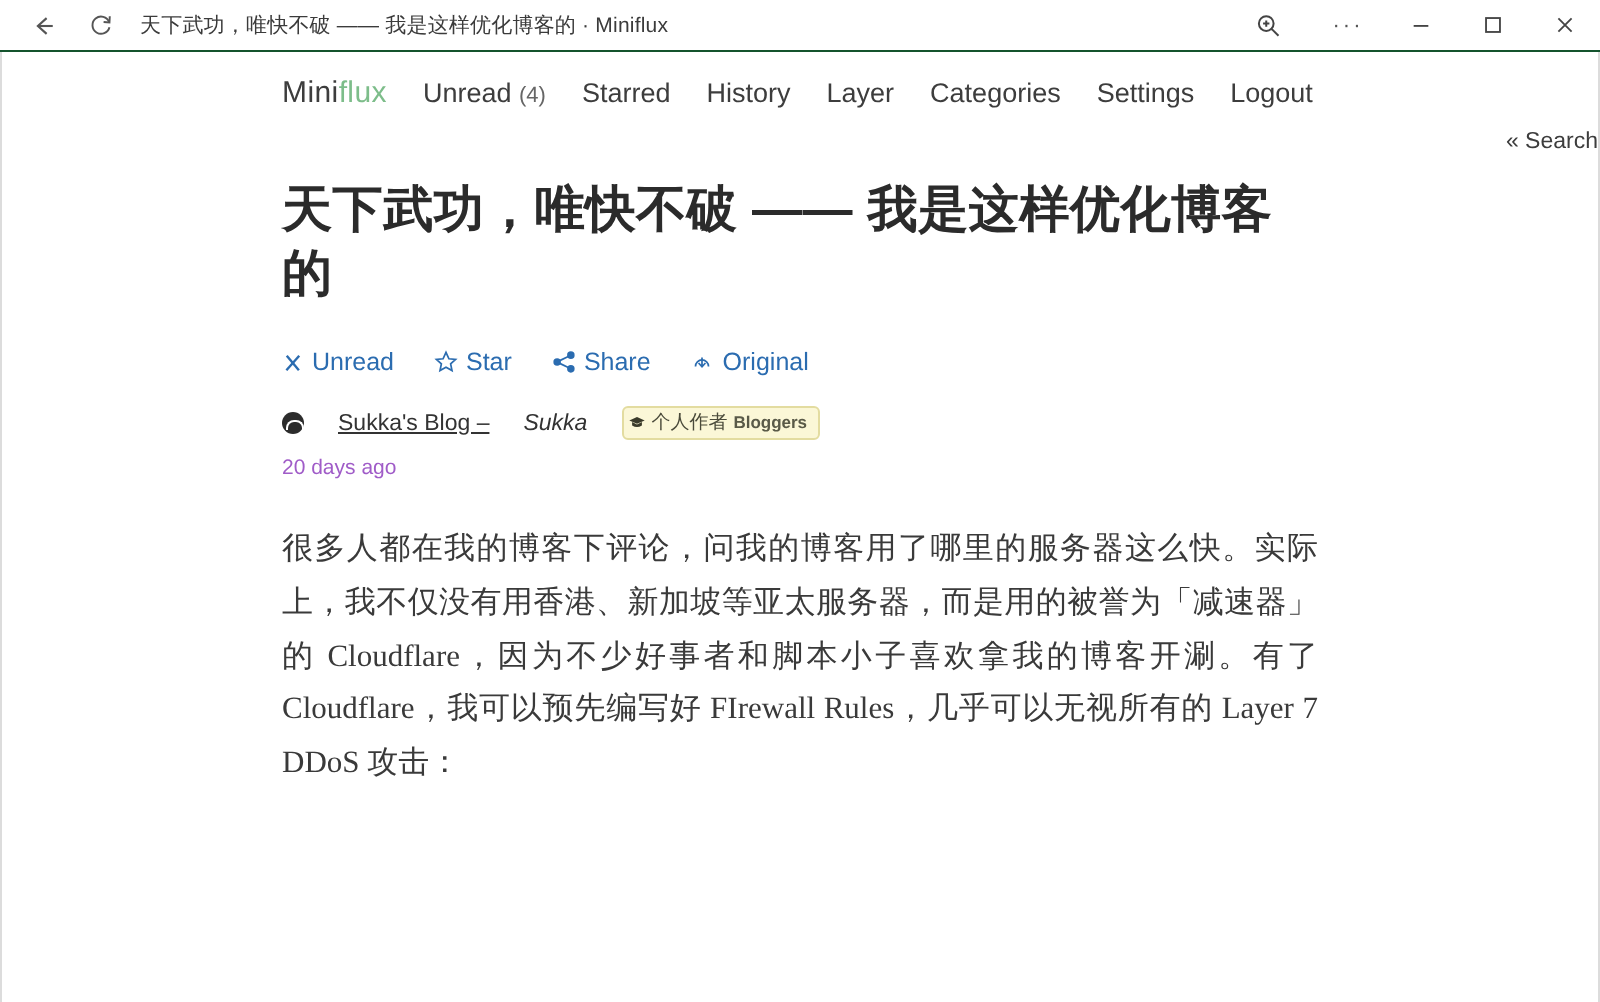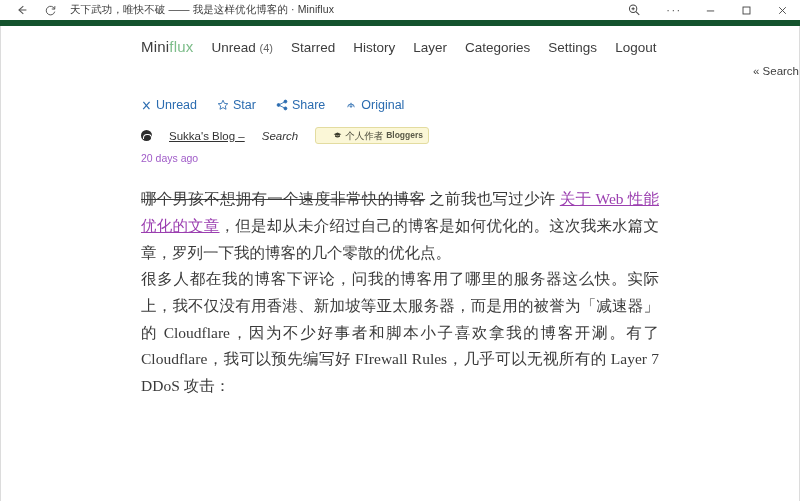--- a/index.html
+++ b/index.html
@@ -15,21 +15,21 @@
     background: #ffffff;
     display: flex;
     flex-direction: column;
   }
 
   
   .titlebar {
     height: 26px;
     flex: 0 0 26px;
     background: #ffffff;
-    border-bottom: 6px solid #14532d;
+    border-bottom: 1px solid #14532d;
     display: flex;
     align-items: center;
     padding: 0 0 0 8px;
     user-select: none;
   }
   .tb-icon {
     width: 28px; height: 24px;
     display: flex; align-items: center; justify-content: center;
     color: #555;
   }
@@ -162,21 +162,21 @@
   }
   .meta-site { color: #333; }
   .meta-author { font-style: italic; color: #333; }
   .badge {
     display: inline-flex;
     align-items: center;
     gap: 3px;
     background: #fbf7d7;
     border: 1px solid #e3dca0;
     border-radius: 3px;
-    padding: 1px 5px 1px 17px;
+    padding: 1px 5px 1px 2px;
     font-size: 9.5px;
     color: #4a4a3a;
     line-height: 1.4;
   }
   .badge .cap {
     width: 9px; height: 7px;
     display:inline-block;
     position: relative;
   }
   .badge .cap svg { display:block; }
@@ -298,20 +298,21 @@
         <a class="navlink" href="#">Settings</a>
         <a class="navlink" href="#">Logout</a>
       </nav>
 
       <div class="search-row">
         <a href="#">« Search</a>
       </div>
 
       <article class="article">
 
+        <h1 class="entry-title">天下武功，唯快不破 —— 我是这样优化博客的</h1>
 
         <div class="entry-actions">
           <a class="act" href="#">
             <span>
               <svg width="11" height="11" viewBox="0 0 12 12" stroke="#2b6cb0" stroke-width="1.3" fill="none">
                 <path d="M2.6 2 L9.2 10"></path>
                   <path d="M9.4 2 L2.4 10"></path>
               </svg>
             </span>
             <span>Unread</span>
@@ -345,38 +346,37 @@
                 <path d="M7 4.4 L7 9.6 M5 7.6 L7 9.8 L9 7.6"></path>
               </svg>
             </span>
             <span>Original</span>
           </a>
         </div>
 
         <div class="entry-meta">
           <span class="favicon"></span>
           <a class="meta-site" href="#">Sukka's Blog –</a>
-          <span class="meta-author">Search</span>
+          <span class="meta-author">Sukka</span>
           <span class="badge">
             <span class="cap">
               <svg width="9" height="7" viewBox="0 0 10 8" fill="#3a3a2a">
                 <path d="M5 0.6 L9.4 2.5 L5 4.4 L0.6 2.5 Z"></path>
                 <path d="M2.2 3.4 L2.2 5.4 Q5 7.2 7.8 5.4 L7.8 3.4 L5 4.9 Z"></path>
               </svg>
             </span>
             <span>个人作者</span>
             <span class="badge-en">Bloggers</span>
           </span>
         </div>
 
         <div class="entry-date">20 days ago</div>
 
 
         <div class="content">
-          <p><span class="strike">哪个男孩不想拥有一个速度非常快的博客</span><span> 之前我也写过少许 </span><a class="inline-link" href="#">关于 Web 性能优化的文章</a><span>，但是却从未介绍过自己的博客是如何优化的。这次我来水篇文章，罗列一下我的博客的几个零散的优化点。</span></p>
 
 
           <p>很多人都在我的博客下评论，问我的博客用了哪里的服务器这么快。实际上，我不仅没有用香港、新加坡等亚太服务器，而是用的被誉为「减速器」的 Cloudflare，因为不少好事者和脚本小子喜欢拿我的博客开涮。有了 Cloudflare，我可以预先编写好 FIrewall Rules，几乎可以无视所有的 Layer 7 DDoS 攻击：</p>
 
         </div>
 
       </article>
     </div>
     <div class="scrollbar"></div>
   </div>

